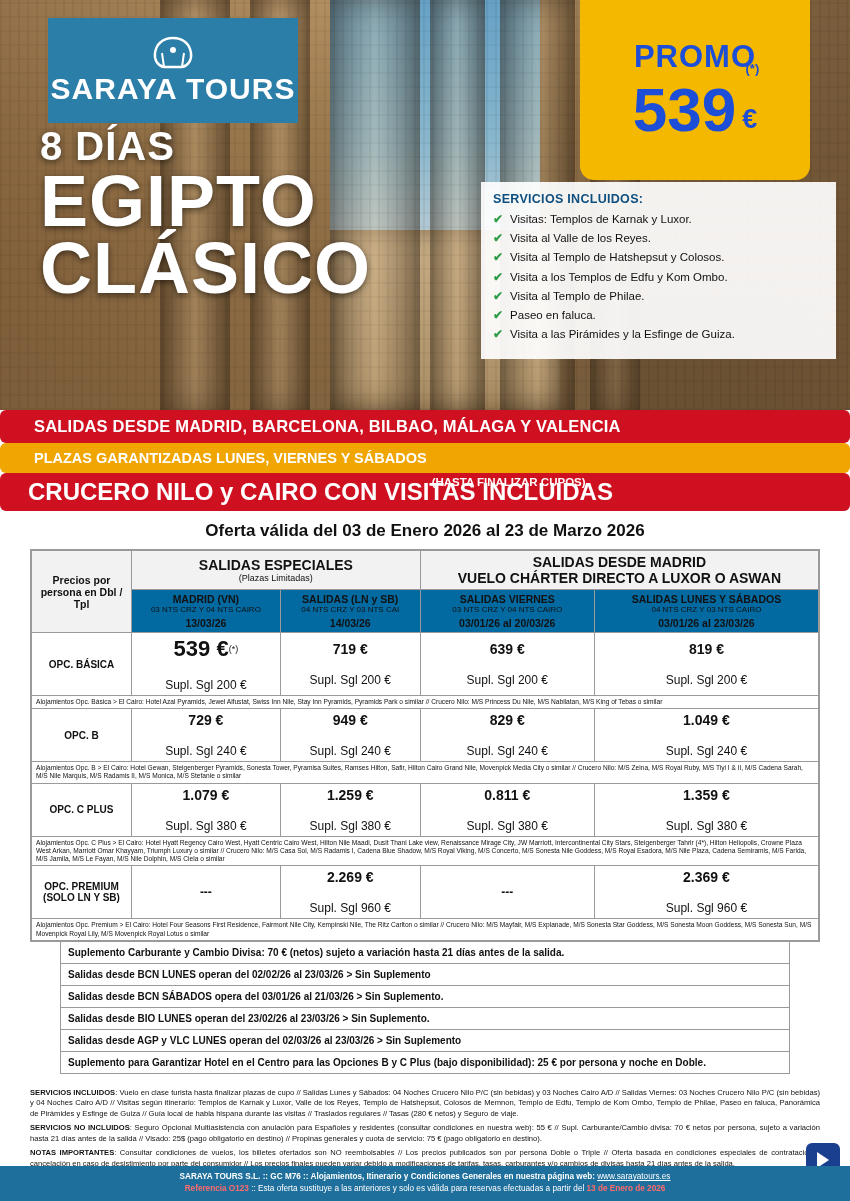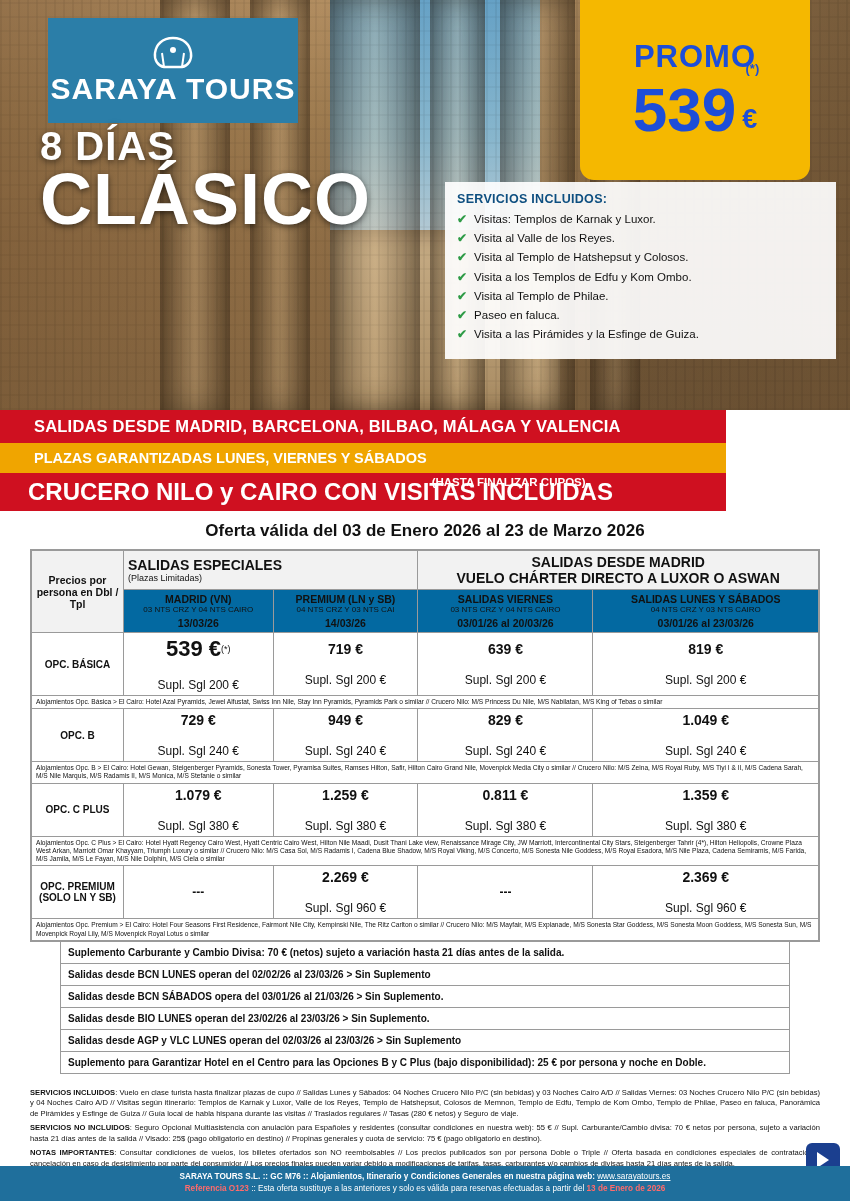--- a/index.html
+++ b/index.html
@@ -71,43 +71,43 @@
     text-align:right;
   }
   .promo-label{ font-size:31px; font-weight:bold; letter-spacing:1px; }
   .promo-row{ display:flex; align-items:flex-end; margin-top:4px; position:relative;}
   .promo-price{ font-size:62px; font-weight:bold; line-height:1; }
   .promo-cur{ font-size:27px; font-weight:bold; margin-left:6px; margin-bottom:6px;}
   .promo-ast{ position:absolute; right:-2px; top:-18px; font-size:13px; font-weight:bold;}
 
   
   .serv{
-    position:absolute; right:14px; top:182px; width:391px;
+    position:absolute; right:14px; top:182px; width:355px;
     background:rgba(255,255,255,.92); padding:10px 12px 12px 12px;
     font-size:11.5px; color:#111;
   }
   .serv h4{ margin:0 0 7px 0; font-size:12.5px; color:#0e4f80; letter-spacing:.3px;}
   .serv ul{ margin:0; padding:0; list-style:none;}
   .serv li{ display:flex; align-items:flex-start; margin-bottom:6px; }
   .tick{ color:#2e9b46; font-weight:bold; margin-right:7px; font-size:12px; line-height:1.1;}
 
   
-  .band{ width:726px; color:#fff; display:flex; align-items:center; }
+  .band{ width:850px; color:#fff; display:flex; align-items:center;border-radius:6px; }
   .band-red{ background:#cf1020; height:33px; padding-left:34px; font-size:16.5px; font-weight:bold; letter-spacing:.2px;}
   .band-gold{ background:#f0a500; height:30px; padding-left:34px; font-size:14.5px; font-weight:bold; color:#fff;}
   .band-gold .small{ font-size:11.5px; font-weight:bold; margin-left:5px;margin-top:48px;}
   .band-red2{ background:#cf1020; height:38px; padding-left:28px; font-size:24px; font-weight:bold;}
   .valid{ text-align:center; font-size:17px; font-weight:bold; padding:10px 0 8px; color:#111;}
 
   
   .tbl-wrap{ width:790px; margin:0 auto; border:1px solid #9a9a9a; }
   table{ border-collapse:collapse; width:100%; font-size:10px;}
   td,th{ border:1px solid #9a9a9a; padding:3px 4px; vertical-align:middle; }
-  .hd-left{ width:92px; text-align:center; font-weight:bold; font-size:10.5px; background:#f2f2f2;}
-  .hd-esp{ text-align:left; font-weight:bold; font-size:14px; background:#f2f2f2;}
+  .hd-left{ width:100px; text-align:center; font-weight:bold; font-size:10.5px; background:#f2f2f2;}
+  .hd-esp{ text-align:center; font-weight:bold; font-size:14px; background:#f2f2f2;}
   .hd-esp .sub{ font-size:9px; font-weight:normal;}
   .hd-mad{ text-align:center; font-weight:bold; font-size:14px; background:#f2f2f2;}
   .colhead{ text-align:center; font-size:10.5px; font-weight:bold; background:#0369a1; }
   .colhead .nts{ font-size:8px; font-weight:normal; display:block; }
   .colhead .date{ font-size:10.5px; font-weight:bold; display:block; margin-top:3px;}
   .opt{ font-weight:bold; text-align:center; font-size:10px;}
   .cell{ text-align:center; }
   .price{ font-weight:bold; font-size:14px; }
   .price.big{ font-size:22px; }
   .sup{ font-size:12px; display:block; margin-top:16px;}
@@ -153,20 +153,21 @@
     <svg class="logo-mark" viewBox="0 0 62 34">
       <path d="M31 2 C20 2 14 9 13 17 C12 24 16 30 22 31 L40 31 C46 30 50 24 49 17 C48 9 42 2 31 2 Z" fill="none" stroke="#ffffff" stroke-width="2.4"></path>
       <path d="M22 31 L20 17 M40 31 L42 17" stroke="#ffffff" stroke-width="2"></path>
       <circle cx="31" cy="14" r="3" fill="#ffffff"></circle>
     </svg>
     <div class="logo-text">SARAYA TOURS</div>
   </div>
 
   <div class="hero-title">
     <div class="t-days">8 DÍAS</div>
+    <div class="t-big">EGIPTO</div>
     <div class="t-big2">CLÁSICO</div>
   </div>
 
   <div class="promo">
     <div class="promo-label">PROMO</div>
     <div class="promo-row">
       <span class="promo-price">539</span>
       <span class="promo-cur">€</span>
       <span class="promo-ast">(*)</span>
     </div>
@@ -229,21 +230,21 @@
       <div>VUELO CHÁRTER DIRECTO A LUXOR O ASWAN</div>
     </td>
   </tr>
   <tr>
     <td class="colhead">
       <span>MADRID (VN)</span>
       <span class="nts">03 NTS CRZ Y 04 NTS CAIRO</span>
       <span class="date">13/03/26</span>
     </td>
     <td class="colhead">
-      <span>PREMIUM (LN y SB)</span>
+      <span>SALIDAS (LN y SB)</span>
       <span class="nts">04 NTS CRZ Y 03 NTS CAI</span>
       <span class="date">14/03/26</span>
     </td>
     <td class="colhead">
       <span>SALIDAS VIERNES</span>
       <span class="nts">03 NTS CRZ Y 04 NTS CAIRO</span>
       <span class="date">03/01/26 al 20/03/26</span>
     </td>
     <td class="colhead">
       <span>SALIDAS LUNES Y SÁBADOS</span>

